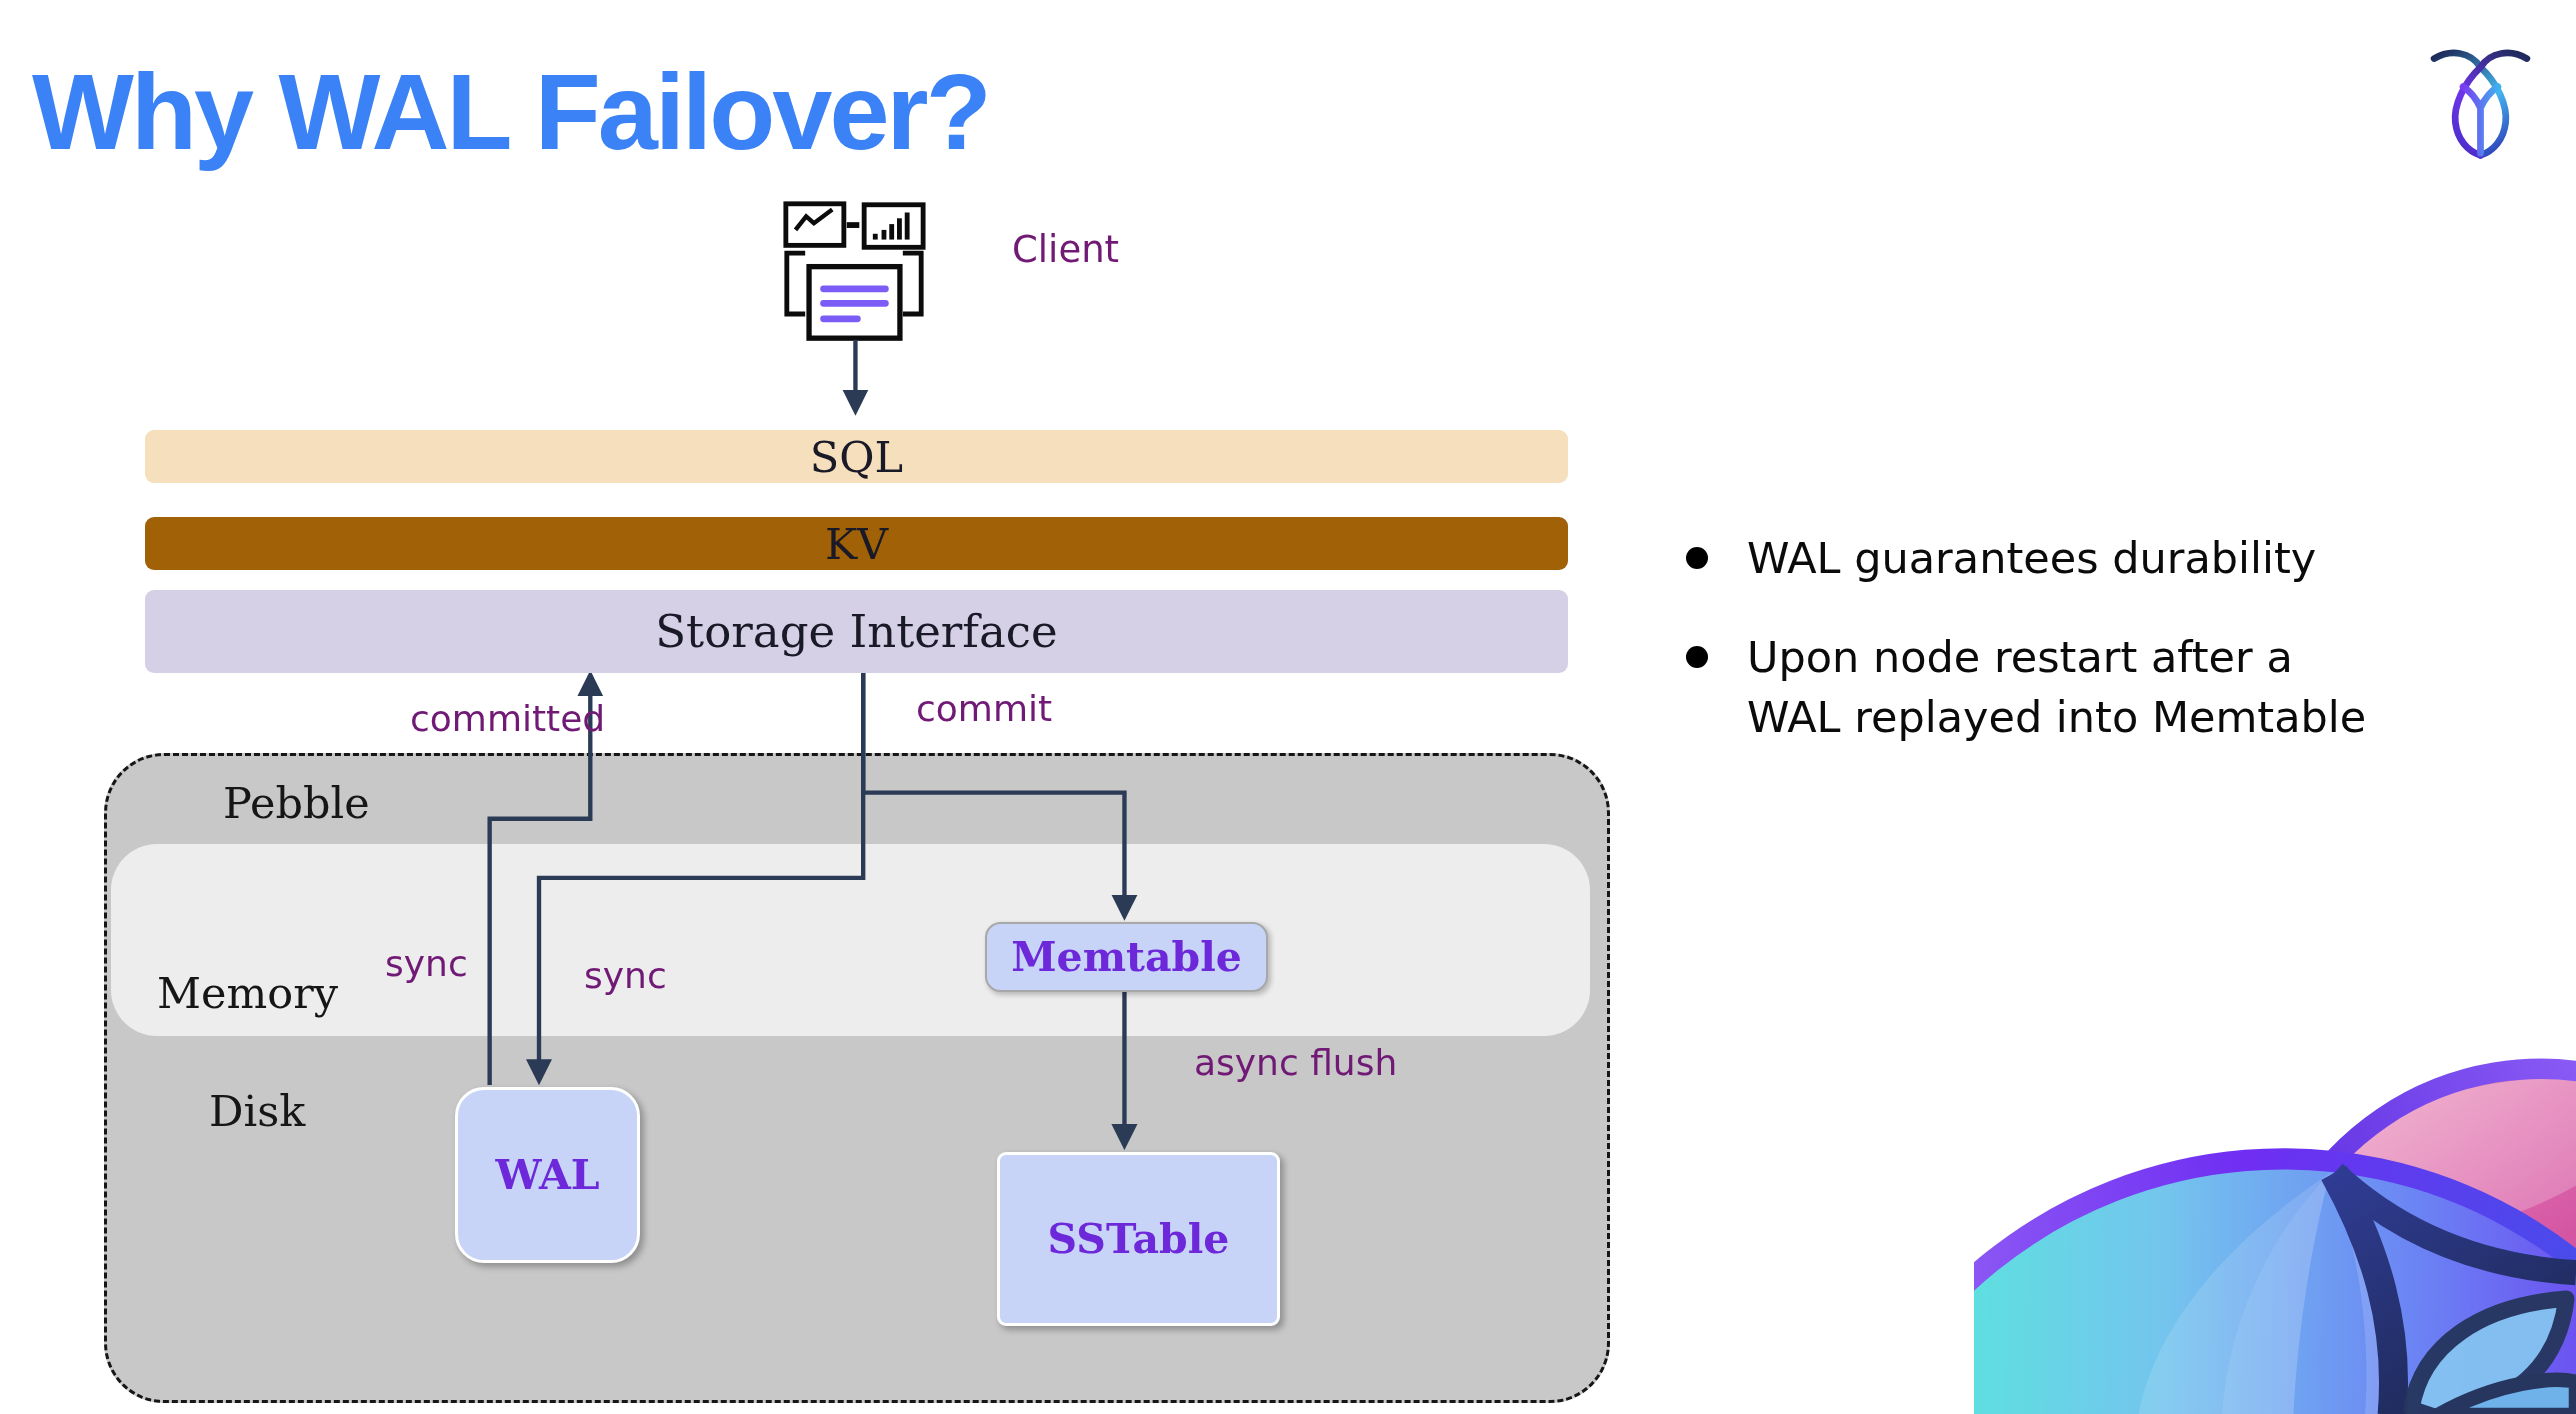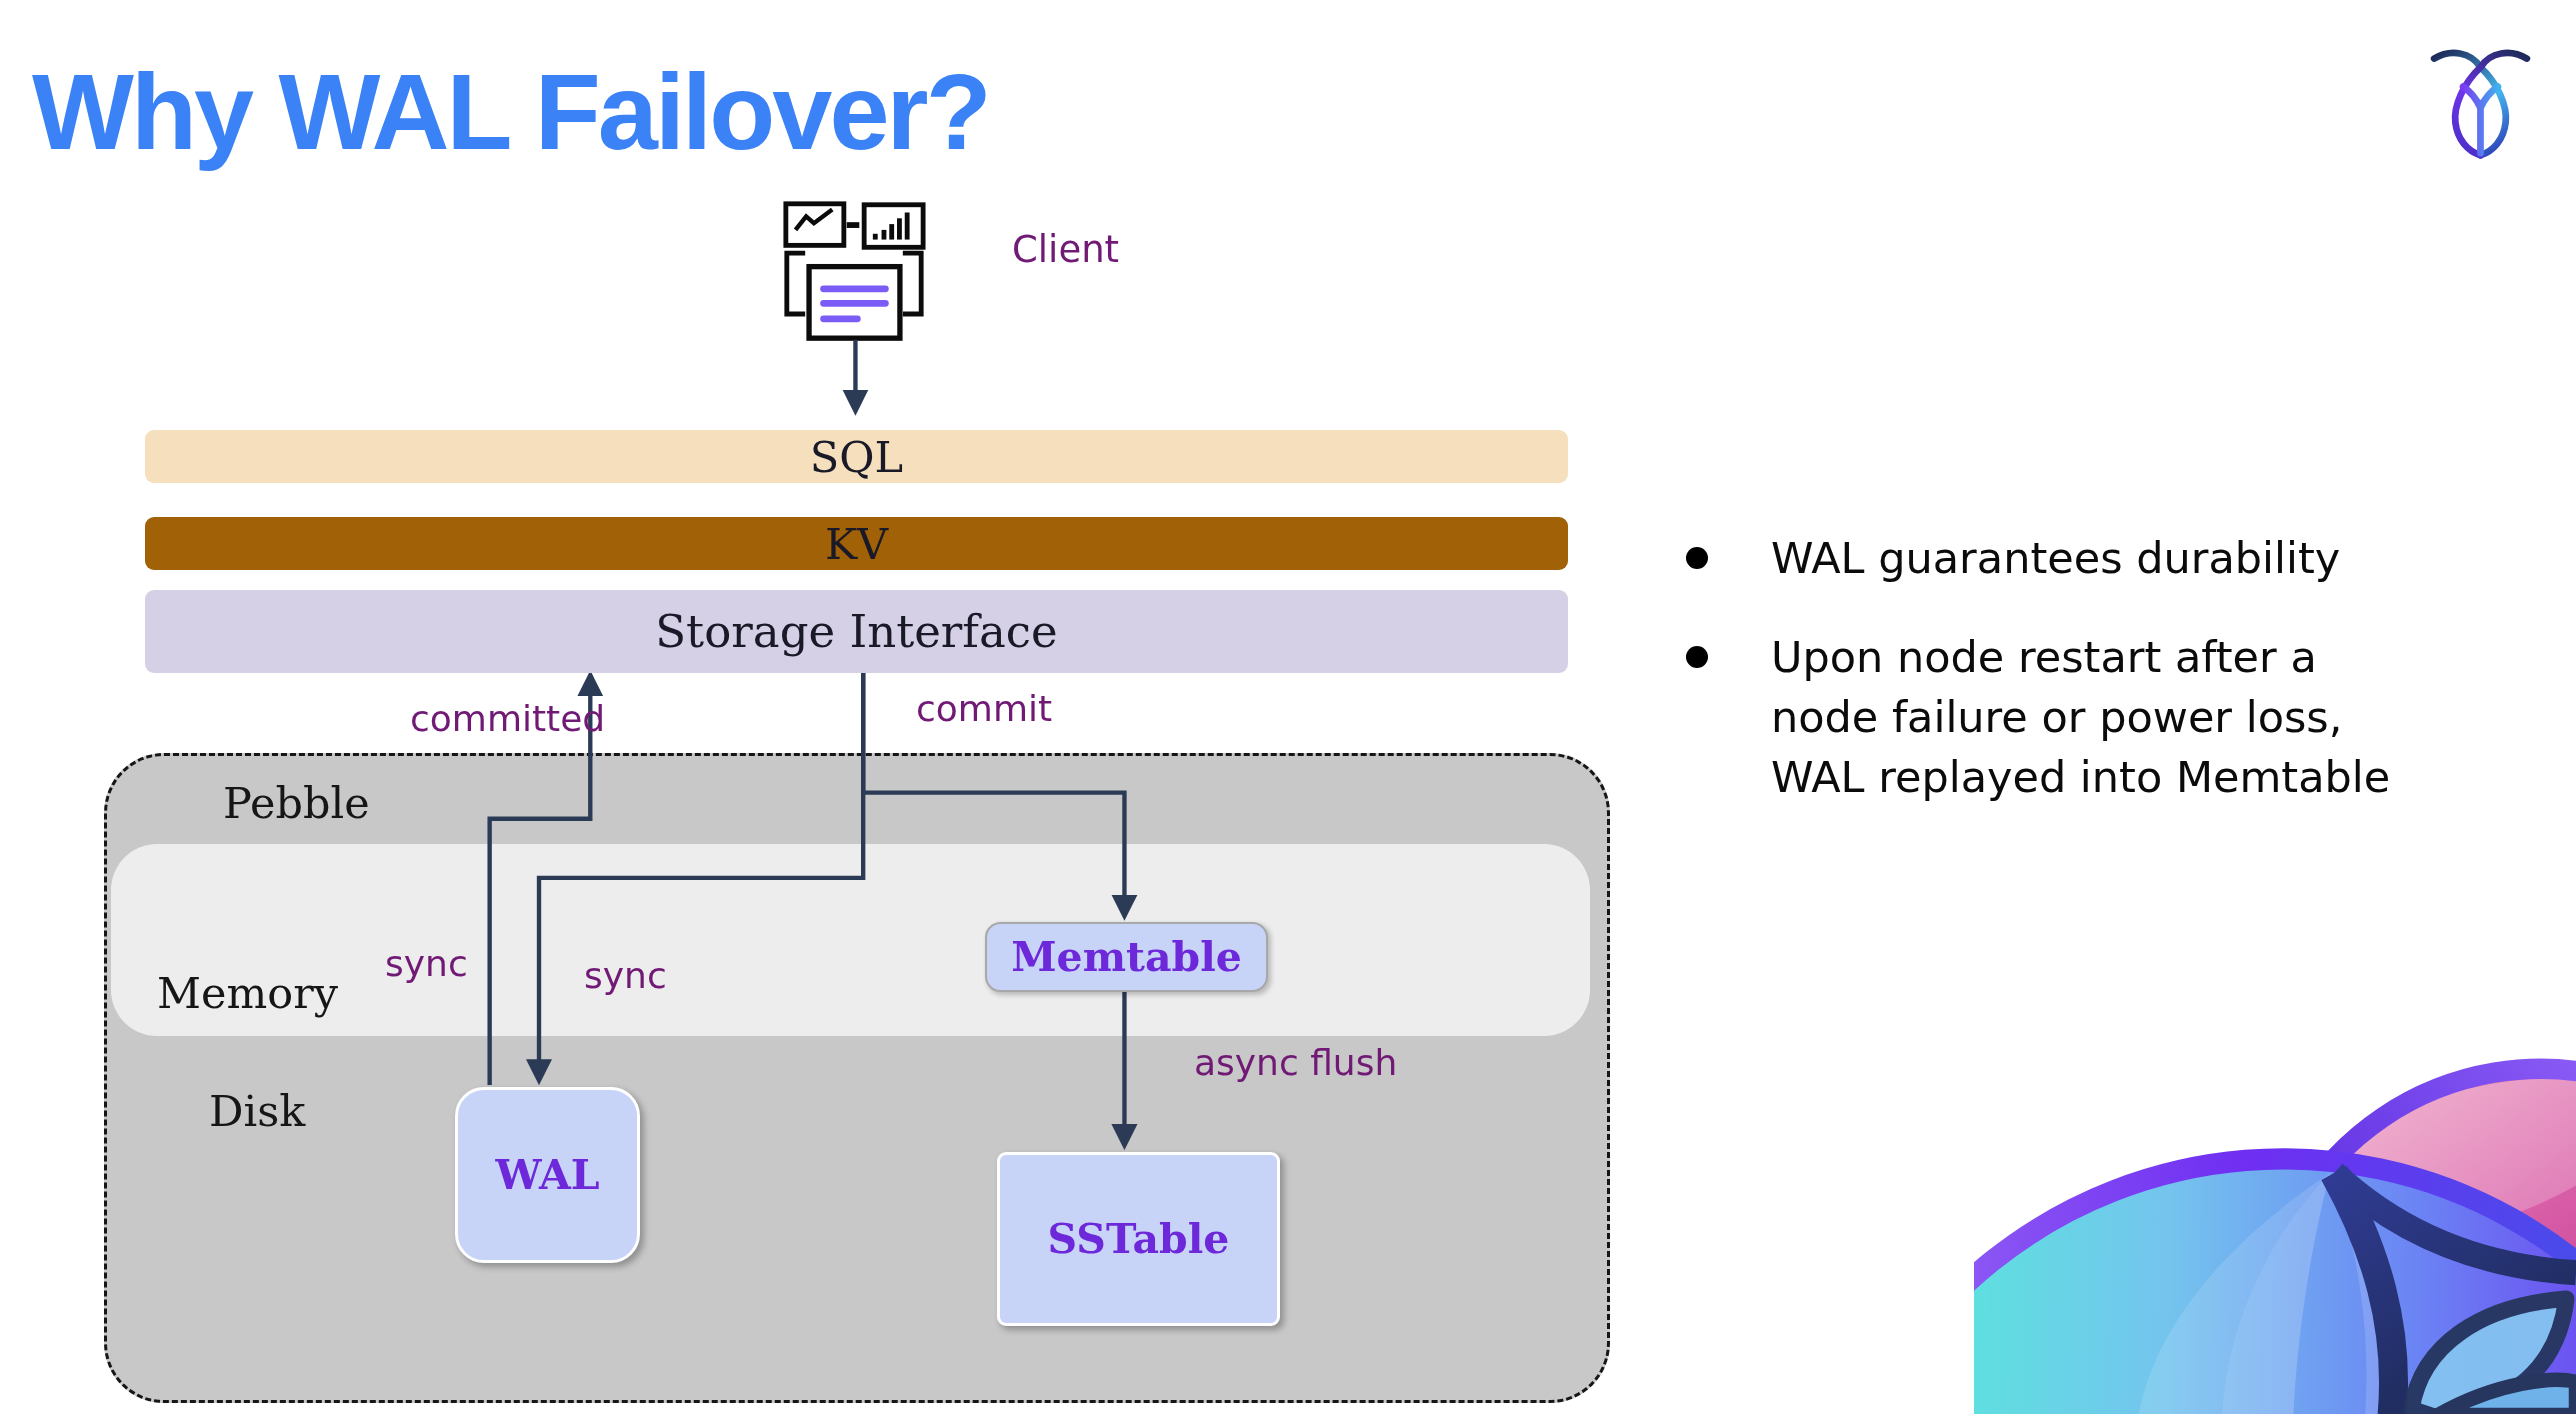--- a/index.html
+++ b/index.html
@@ -75,21 +75,21 @@
     box-shadow:2.9px 2.9px 4.8px rgba(0,0,0,0.22);
   }
   .node-sstable{
     left:997px;top:1152px;width:277px;height:168px;
     border:3.9px solid #ffffff;border-radius:9px;
     box-shadow:3.9px 3.9px 6.8px rgba(0,0,0,0.28);
   }
 
   
   .bullets{left:1686px;top:528px;width:871px;}
-  .bullet-item{display:flex;margin-bottom:39px;gap:24px;}
+  .bullet-item{display:flex;margin-bottom:39px;}
   .bullet-dot{
     width:22px;height:22px;border-radius:50%;
     background:#000;flex:0 0 22px;margin:19.4px 39px 0 0;
   }
   .bullet-text{
     font-size:43px;line-height:60px;color:#0b0b0b;
   }
   .bullet-text span{display:block;}
 
   svg{display:block;}
@@ -198,21 +198,20 @@
     <div class="bullet-item">
       <span class="bullet-dot"></span>
       <div class="bullet-text">
         <span>WAL guarantees durability</span>
       </div>
     </div>
     <div class="bullet-item">
       <span class="bullet-dot"></span>
       <div class="bullet-text">
         <span>Upon node restart after a</span>
-        <span>node failure or power loss,</span>
         <span>WAL replayed into Memtable</span>
       </div>
     </div>
   </div>
 
   <svg class="abs" style="left:1974px;top:929px;" width="602" height="486" viewBox="0 0 622 502">
     <defs>
       <linearGradient id="gPink" gradientUnits="userSpaceOnUse" x1="380" y1="120" x2="650" y2="490">
         <stop offset="0" stop-color="#f2aec8"></stop>
           <stop offset="0.55" stop-color="#d95fa8"></stop>

